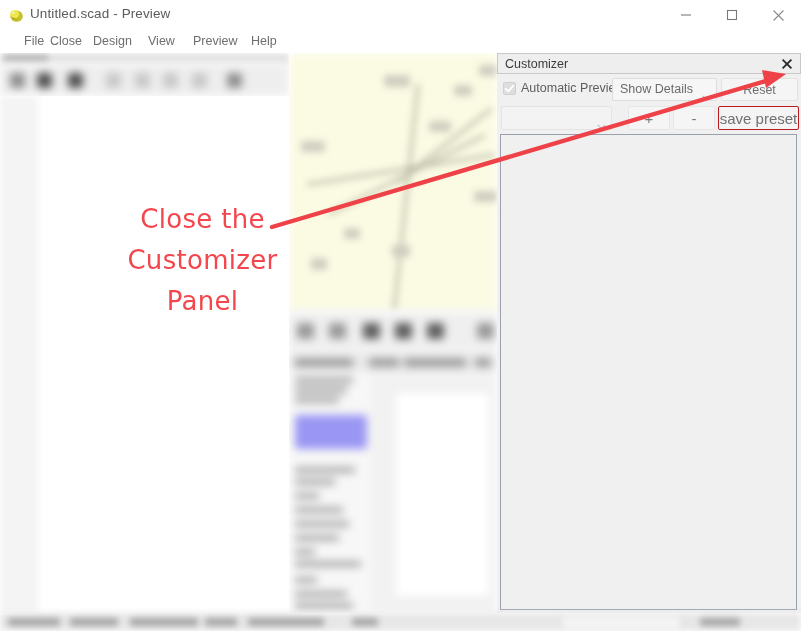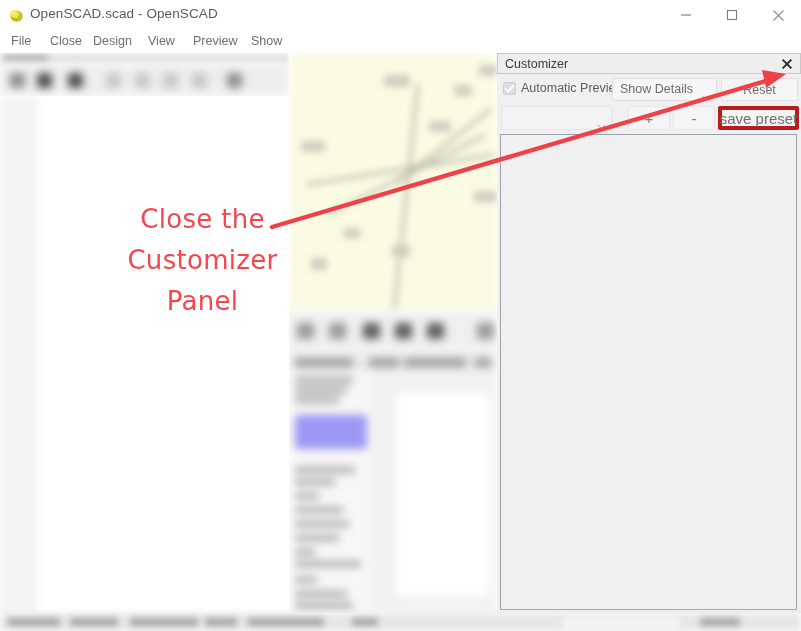--- a/index.html
+++ b/index.html
@@ -362,21 +362,21 @@
     justify-content: center;
     font-size: 15px;
     color: #7a7a7a;
     cursor: pointer;
   }
   #btn-save-preset {
     position: absolute;
     left: 219px; top: 1px;
     width: 81px; height: 24px;
     background: #f4f4f4;
-    border: 4px solid #b91c1c;
+    border: 1px solid #b91c1c;
     box-sizing: border-box;
     border-radius: 2px;
     display: flex;
     align-items: center;
     justify-content: center;
     font-size: 15px;
     color: #717171;
     white-space: nowrap;
     cursor: pointer;
   }
@@ -444,47 +444,47 @@
 
   <div id="title-bar">
     <div id="app-icon">
       <svg width="17" height="17" viewBox="0 0 17 17">
         <ellipse cx="8.6" cy="9.2" rx="6.2" ry="5.6" fill="#c9c22e"></ellipse>
         <ellipse cx="6.6" cy="7.2" rx="4.4" ry="4.0" fill="#eae84a"></ellipse>
         <path d="M2.6 9.4 Q7 15 14.6 10.5 Q10 14.2 2.6 9.4 Z" fill="#8e8a22"></path>
         <ellipse cx="5.4" cy="6.0" rx="1.5" ry="1.2" fill="#f7f5a8"></ellipse>
       </svg>
     </div>
-    <div id="title-text">OpenSCAD.scad - OpenSCAD</div>
+    <div id="title-text">Untitled.scad - Preview</div>
 
     <div class="win-btn" id="btn-minimize">
       <svg width="12" height="12" viewBox="0 0 12 12">
         <line x1="1" y1="6" x2="11" y2="6" stroke="#7a7a7a" stroke-width="1.1"></line>
       </svg>
     </div>
     <div class="win-btn" id="btn-maximize">
       <svg width="12" height="12" viewBox="0 0 12 12">
         <rect x="1.5" y="1.5" width="9" height="9" fill="none" stroke="#7a7a7a" stroke-width="1.1"></rect>
       </svg>
     </div>
     <div class="win-btn" id="btn-close">
       <svg width="13" height="13" viewBox="0 0 13 13">
         <line x1="1.5" y1="1.5" x2="11.5" y2="11.5" stroke="#8a8a8a" stroke-width="1.1"></line>
         <line x1="11.5" y1="1.5" x2="1.5" y2="11.5" stroke="#8a8a8a" stroke-width="1.1"></line>
       </svg>
     </div>
   </div>
 
   <div id="menu-bar">
-    <div class="menu-item" style="left:8px">File</div>
+    <div class="menu-item" style="left:21px">File</div>
     <div class="menu-item" style="left:47px">Close</div>
     <div class="menu-item" style="left:90px">Design</div>
     <div class="menu-item" style="left:145px">View</div>
     <div class="menu-item" style="left:190px">Preview</div>
-    <div class="menu-item" style="left:248px">Show</div>
+    <div class="menu-item" style="left:248px">Help</div>
   </div>
 
   <div id="editor-pane">
     <div id="editor-tabbar">
       <div class="tabchip"></div>
     </div>
     <div id="editor-toolbar">
       <div class="tb-icon" style="left:10px"></div>
       <div class="tb-icon dark" style="left:37px"></div>
       <div class="tb-icon dark" style="left:68px"></div>

